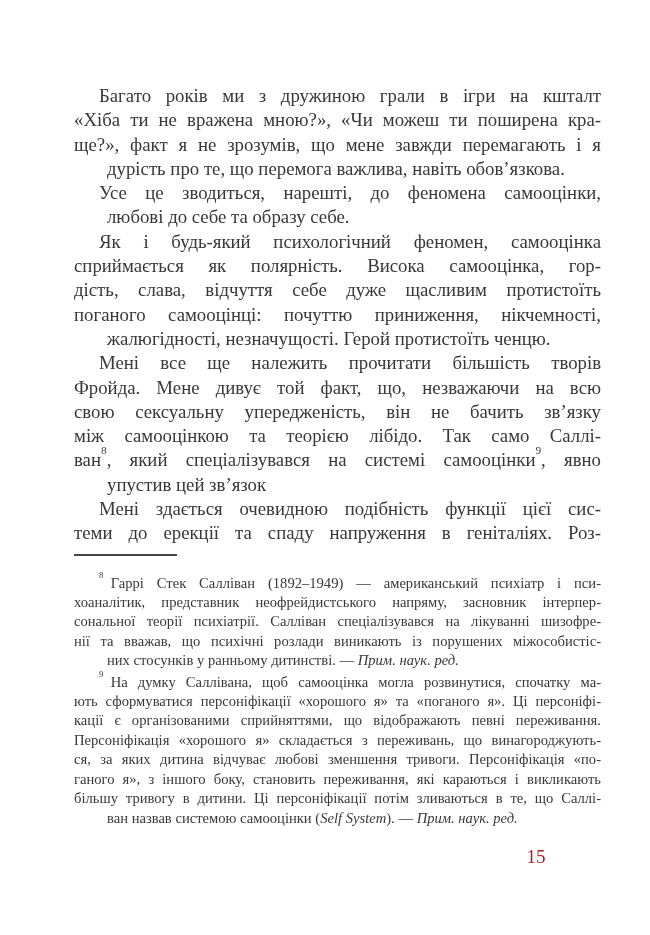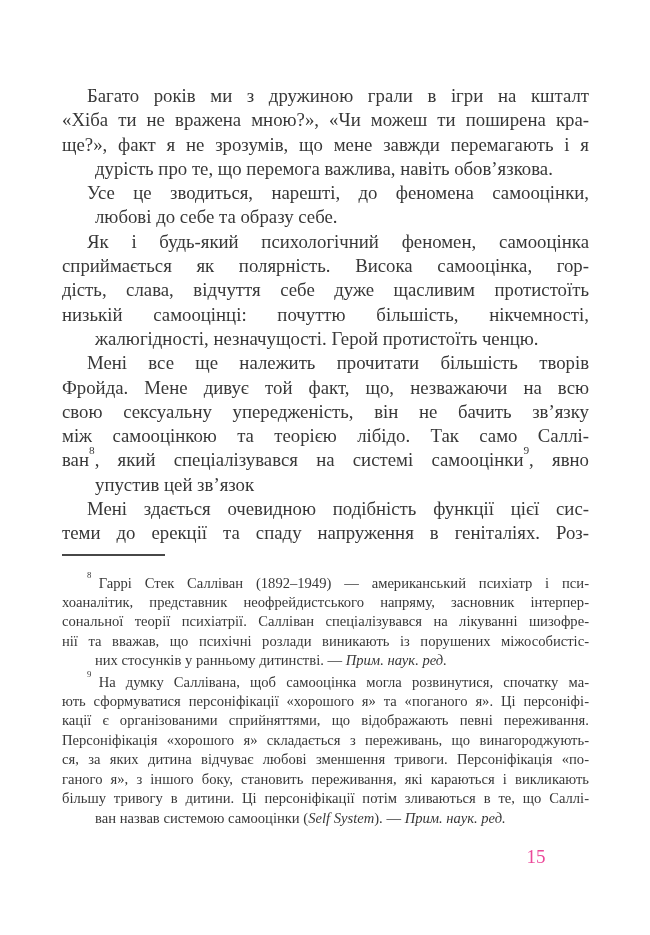--- a/index.html
+++ b/index.html
@@ -11,21 +11,21 @@
     position: relative;
     width: 650px;
     height: 935px;
     background: #ffffff;
     font-family: "Liberation Serif", "DejaVu Serif", serif;
     color: #383838;
     overflow: hidden;
   }
   .text-block {
     position: absolute;
-    left: 62px;
+    left: 74px;
     top: 84px;
     width: 527px;
   }
   .bp {
     font-size: 18.8px;
     line-height: 24.3px;
   }
   .tl {
     text-align: justify;
     text-align-last: justify;
@@ -55,21 +55,21 @@
     position: relative;
     top: -0.45em;
   }
   .pageno {
     position: absolute;
     left: 501px;
     top: 846px;
     width: 70px;
     text-align: center;
     font-size: 19px;
-    color: #ec4899;
+    color: #b91c1c;
   }
 </style>
 </head>
 <body>
 
 <div class="page">
   <div class="text-block">
     <div class="bp">
         <div class="tl">Багато років ми з дружиною грали в ігри на кшталт</div>
         <div class="tl">«Хіба ти не вражена мною?», «Чи можеш ти поширена кра-</div>
@@ -77,21 +77,21 @@
         <div class="tl pl">дурість про те, що перемога важлива, навіть обов’язкова.</div>
       </div>
     <div class="bp">
         <div class="tl">Усе це зводиться, нарешті, до феномена самооцінки,</div>
         <div class="tl pl">любові до себе та образу себе.</div>
       </div>
     <div class="bp">
         <div class="tl">Як і будь-який психологічний феномен, самооцінка</div>
         <div class="tl">сприймається як полярність. Висока самооцінка, гор-</div>
         <div class="tl">дість, слава, відчуття себе дуже щасливим протистоїть</div>
-        <div class="tl">низькій самооцінці: почуттю більшість, нікчемності,</div>
+        <div class="tl">поганого самооцінці: почуттю приниження, нікчемності,</div>
         <div class="tl pl">жалюгідності, незначущості. Герой протистоїть ченцю.</div>
       </div>
     <div class="bp">
         <div class="tl">Мені все ще належить прочитати більшість творів</div>
         <div class="tl">Фройда. Мене дивує той факт, що, незважаючи на всю</div>
         <div class="tl">свою сексуальну упередженість, він не бачить зв’язку</div>
         <div class="tl">між самооцінкою та теорією лібідо. Так само Саллі-</div>
         <div class="tl">ван<sup>8</sup>, який спеціалізувався на системі самооцінки<sup>9</sup>, явно</div>
         <div class="tl pl">упустив цей зв’язок</div>
       </div>

